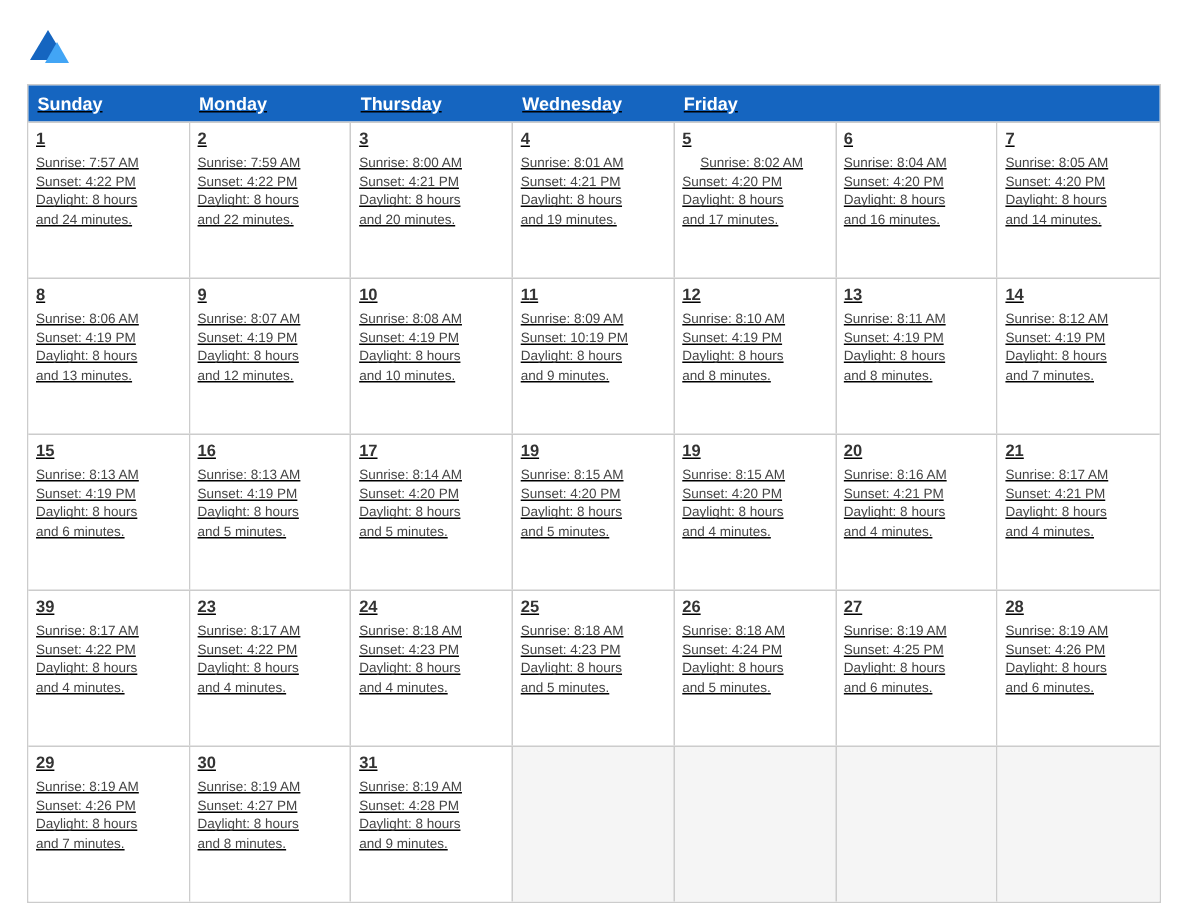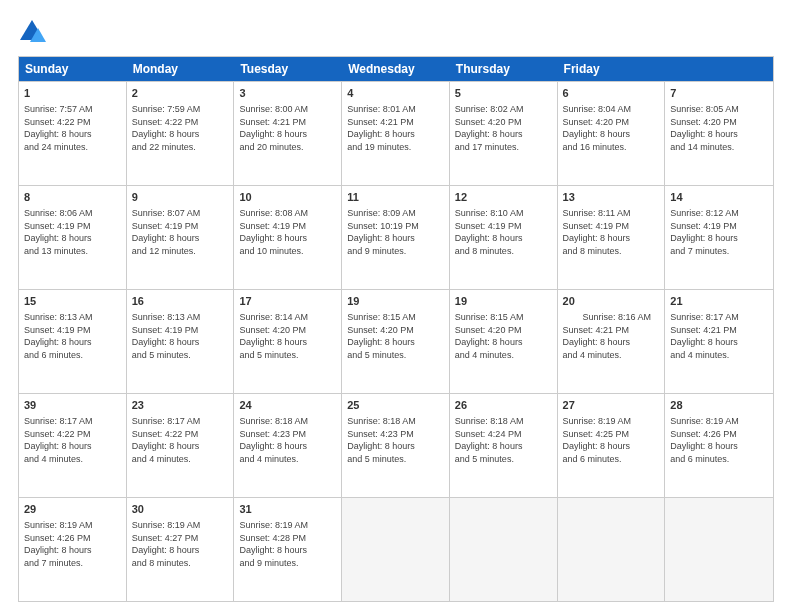--- a/index.html
+++ b/index.html
@@ -9,20 +9,21 @@
       width: 792px;
       height: 612px;
       overflow: hidden;
     }
     .page {
       width: 792px;
       height: 612px;
       padding: 18px 18px 10px 18px;
       display: flex;
       flex-direction: column;
+      text-decoration: underline;
     }
     .header {
       display: flex;
       justify-content: space-between;
       align-items: flex-start;
       margin-bottom: 10px;
     }
     .logo {
       display: flex;
       align-items: center;
@@ -135,44 +136,43 @@
     <div class="title-block">
       <div class="main-title"></div>
       <div class="subtitle"></div>
     </div>
   </div>
 
   <div class="calendar">
     <div class="cal-header" id="cal-header">
         <div class="cal-header-cell">Sunday</div>
         <div class="cal-header-cell">Monday</div>
-        <div class="cal-header-cell">Tuesday</div>
+        <div class="cal-header-cell">Thursday</div>
         <div class="cal-header-cell">Wednesday</div>
-        <div class="cal-header-cell">Thursday</div>
         <div class="cal-header-cell">Friday</div>
       </div>
     <div class="cal-body" id="cal-body">
         <div class="cal-row">
           <div class="cal-cell"><span class="day-num">1</span><span class="cell-text" style="white-space: pre-line; margin-top: 32px;">Sunrise: 7:57 AM
 Sunset: 4:22 PM
 Daylight: 8 hours
 and 24 minutes.</span></div>
           <div class="cal-cell"><span class="day-num">2</span><span class="cell-text" style="white-space: pre-line; margin-top: 30px;">Sunrise: 7:59 AM
 Sunset: 4:22 PM
 Daylight: 8 hours
 and 22 minutes.</span></div>
           <div class="cal-cell"><span class="day-num">3</span><span class="cell-text" style="white-space: pre-line;">Sunrise: 8:00 AM
 Sunset: 4:21 PM
 Daylight: 8 hours
 and 20 minutes.</span></div>
           <div class="cal-cell"><span class="day-num">4</span><span class="cell-text" style="white-space: pre-line;">Sunrise: 8:01 AM
 Sunset: 4:21 PM
 Daylight: 8 hours
 and 19 minutes.</span></div>
-          <div class="cal-cell"><span class="day-num">5</span><span class="cell-text" style="white-space: pre-line;">Sunrise: 8:02 AM
+          <div class="cal-cell"><span class="day-num">5</span><span class="cell-text" style="white-space: pre-line; margin-left: 12px;">Sunrise: 8:02 AM
 Sunset: 4:20 PM
 Daylight: 8 hours
 and 17 minutes.</span></div>
           <div class="cal-cell"><span class="day-num">6</span><span class="cell-text" style="white-space: pre-line;">Sunrise: 8:04 AM
 Sunset: 4:20 PM
 Daylight: 8 hours
 and 16 minutes.</span></div>
           <div class="cal-cell"><span class="day-num">7</span><span class="cell-text" style="white-space: pre-line; text-align: right;">Sunrise: 8:05 AM
 Sunset: 4:20 PM
 Daylight: 8 hours
@@ -222,21 +222,21 @@
 Daylight: 8 hours
 and 5 minutes.</span></div>
           <div class="cal-cell"><span class="day-num">19</span><span class="cell-text" style="white-space: pre-line;">Sunrise: 8:15 AM
 Sunset: 4:20 PM
 Daylight: 8 hours
 and 5 minutes.</span></div>
           <div class="cal-cell"><span class="day-num">19</span><span class="cell-text" style="white-space: pre-line;">Sunrise: 8:15 AM
 Sunset: 4:20 PM
 Daylight: 8 hours
 and 4 minutes.</span></div>
-          <div class="cal-cell"><span class="day-num">20</span><span class="cell-text" style="white-space: pre-line; margin-left: 20px;">Sunrise: 8:16 AM
+          <div class="cal-cell"><span class="day-num">20</span><span class="cell-text" style="white-space: pre-line;">Sunrise: 8:16 AM
 Sunset: 4:21 PM
 Daylight: 8 hours
 and 4 minutes.</span></div>
           <div class="cal-cell"><span class="day-num">21</span><span class="cell-text" style="white-space: pre-line;">Sunrise: 8:17 AM
 Sunset: 4:21 PM
 Daylight: 8 hours
 and 4 minutes.</span></div>
         </div>
         <div class="cal-row">
           <div class="cal-cell"><span class="day-num">39</span><span class="cell-text" style="white-space: pre-line;">Sunrise: 8:17 AM

